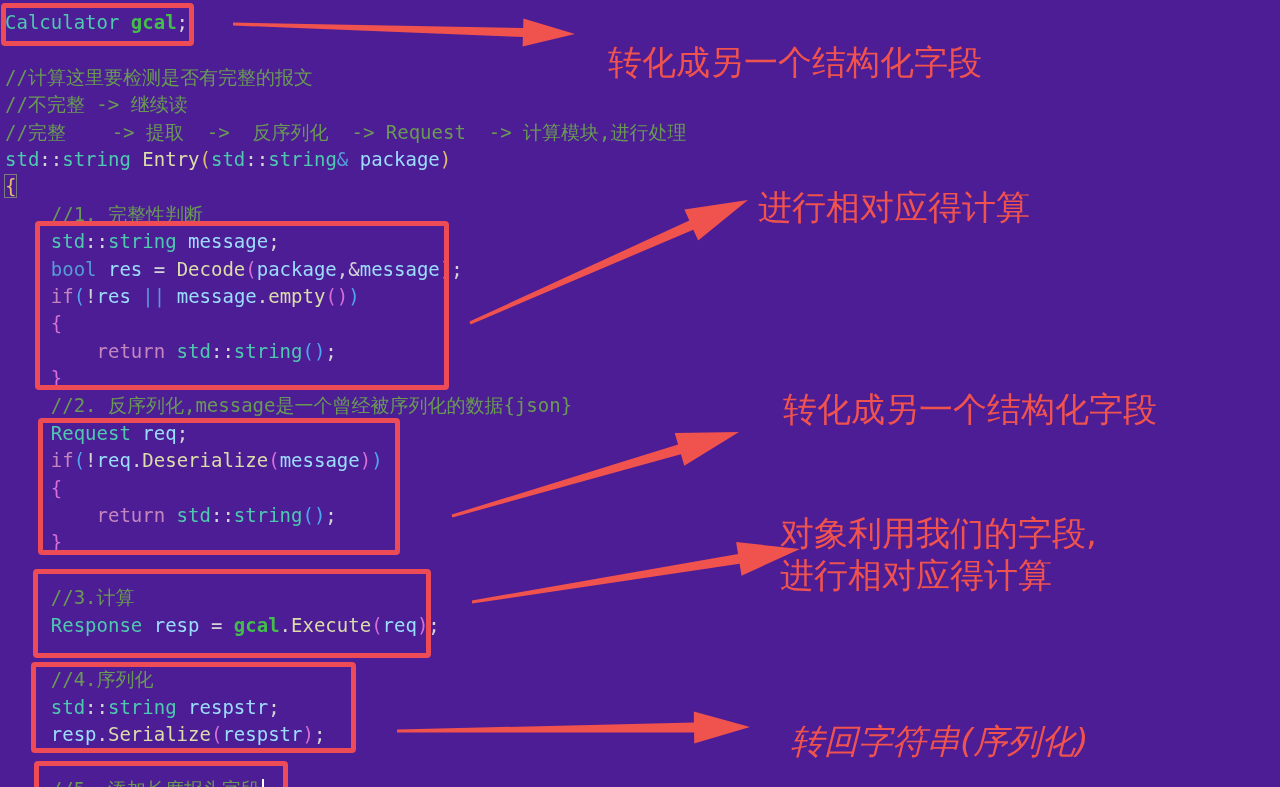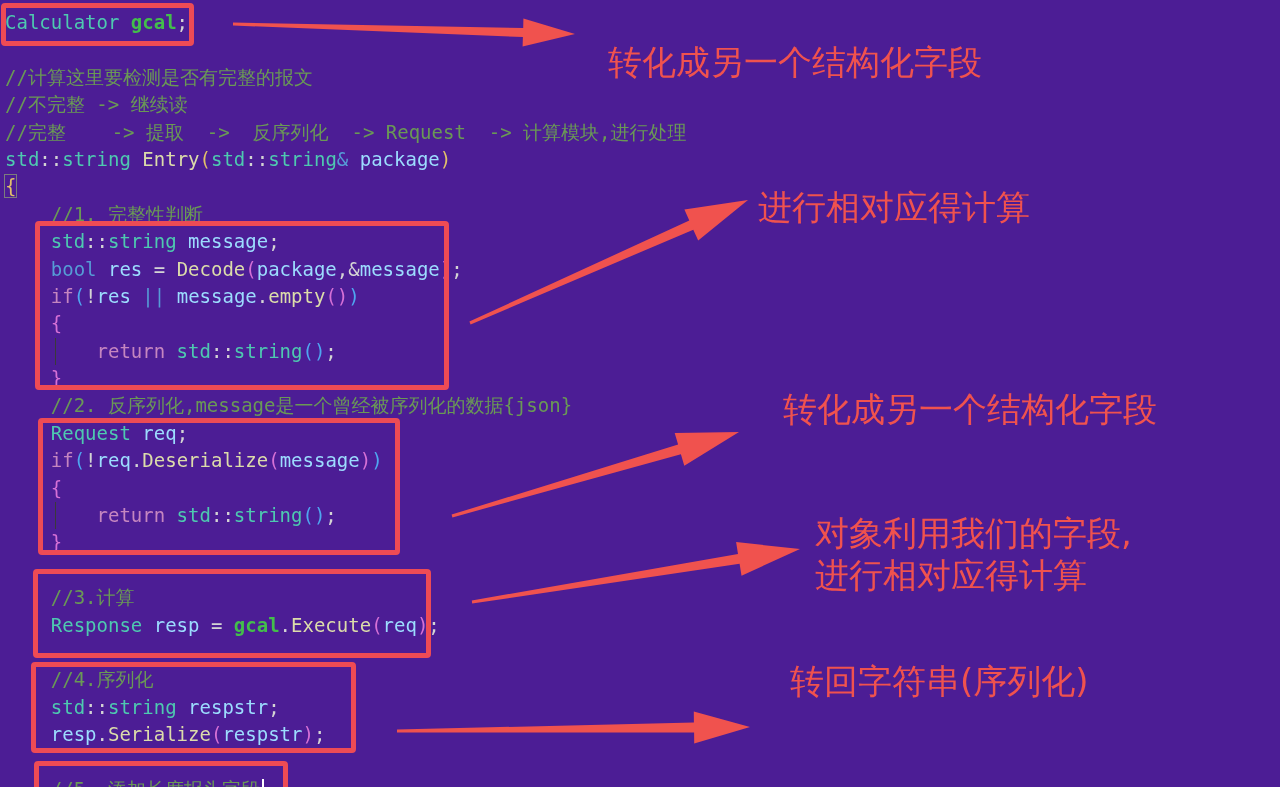--- a/index.html
+++ b/index.html
@@ -40,17 +40,17 @@
       <div class="box" style="left: 35px; top: 221px; width: 414px; height: 169px; border-color: rgb(237, 75, 85);"></div>
       <div class="box" style="left: 38px; top: 418px; width: 362px; height: 137px; border-color: rgb(237, 75, 85);"></div>
       <div class="box" style="left: 33px; top: 569px; width: 398px; height: 89px; border-color: rgb(237, 75, 85);"></div>
       <div class="box" style="left: 31px; top: 662px; width: 325px; height: 91px; border-color: rgb(237, 75, 85);"></div>
       <div class="box" style="left: 34px; top: 761px; width: 254px; height: 45px; border-color: rgb(237, 75, 85);"></div>
     </div>
   <div id="notes">
       <div class="note" style="left: 608px; top: 41px; color: rgb(240, 82, 78);">转化成另一个结构化字段</div>
       <div class="note" style="left: 758px; top: 186px; color: rgb(240, 82, 78);">进行相对应得计算</div>
       <div class="note" style="left: 783px; top: 388px; color: rgb(240, 82, 78);">转化成另一个结构化字段</div>
-      <div class="note" style="left: 815px; top: 512px; color: rgb(240, 82, 78);">对象利用我们的字段,
+      <div class="note" style="left: 780px; top: 512px; color: rgb(240, 82, 78);">对象利用我们的字段,
 进行相对应得计算</div>
-      <div class="note" style="left: 790px; top: 660px; color: rgb(240, 82, 78);">转回字符串(序列化)</div>
+      <div class="note" style="left: 790px; top: 720px; color: rgb(240, 82, 78); font-style: italic;">转回字符串(序列化)</div>
     </div>
 </div>
 
 </body></html>

